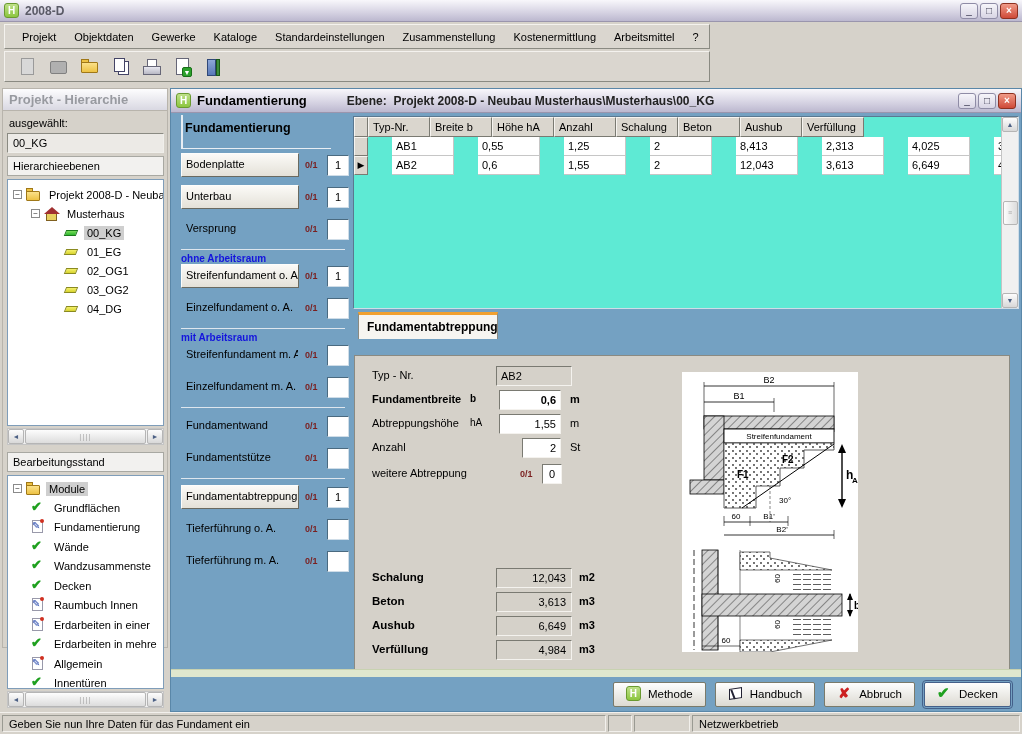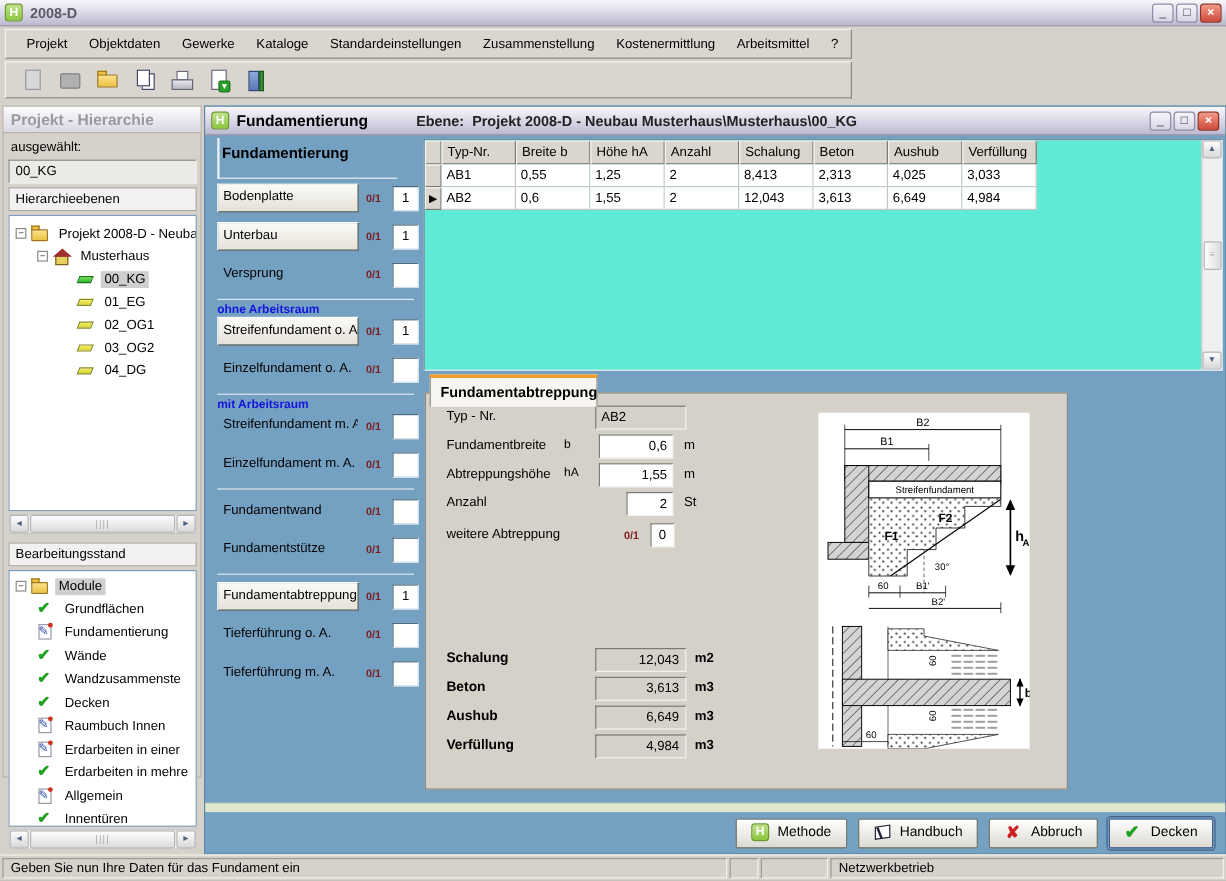--- a/index.html
+++ b/index.html
@@ -115,37 +115,37 @@
   .mrow.rule{height:0;border-top:1px solid #dde6ee;margin:5px 8px 6px 0;}
 
   
   .tablebox{position:absolute;left:182px;top:27px;width:666px;height:193px;background:#fff;
     border:1px solid;border-color:#5a7890 #cfdde8 #cfdde8 #5a7890;}
   .tgrid{position:absolute;left:0;top:0;right:17px;bottom:0;overflow:hidden;background:#5eead4;}
   .thead{display:flex;height:20px;}
   .thcell{background:#dad6ce;border:1px solid;border-color:#f6f4f0 #7a7a72 #7a7a72 #f6f4f0;
     padding:3px 4px;font-size:11px;white-space:nowrap;overflow:hidden;flex:none;}
   .gutter{width:14px;flex:none;background:#dad6ce;border:1px solid;border-color:#f6f4f0 #7a7a72 #7a7a72 #f6f4f0;}
-  .tbrow{display:flex;height:19px;}
+  .tbrow{display:flex;height:19px;gap:24px;}
   .tbrow .gutter{font-size:9px;color:#000;text-align:center;line-height:16px;}
   .tcell{border-right:1px solid #c6c6c6;border-bottom:1px solid #c6c6c6;padding:3px 4px;
     font-size:11px;text-align:left;white-space:nowrap;overflow:hidden;flex:none;background:#fff;}
   .tcell.c0{text-align:left;}
   .rowmark{visibility:hidden;}
   .tbrow.selected .rowmark{visibility:visible;}
   .vscroll{position:absolute;right:0;top:0;width:17px;bottom:0;background:#f0f0f0;border-left:1px solid #c4c4c4;
     display:flex;flex-direction:column;justify-content:space-between;align-items:center;}
   .vthumb{width:15px;height:24px;background:linear-gradient(90deg,#fdfdfd,#dcdcdc);border:1px solid #b5b5b5;border-radius:2px;
     color:#aaa;font-size:7px;text-align:center;line-height:22px;}
 
   
   .tab{position:absolute;left:187px;top:223px;width:140px;height:27px;background:#f6f5f1;
     border:1px solid #8a8a82;border-top:3px solid #f0a030;border-bottom:none;
     font-weight:bold;font-size:12px;padding:5px 8px;z-index:2;}
-  .formpanel{position:absolute;left:183px;top:238px;width:536px;height:331px;background:#d5d1c9;
+  .formpanel{position:absolute;left:183px;top:266px;width:656px;height:331px;background:#d5d1c9;
     border:1px solid #8a8a82;}
   .frow{position:absolute;height:20px;}
   .f-label{position:absolute;left:17px;width:110px;top:3px;}
   .f-sym{position:absolute;left:115px;top:3px;font-size:10px;}
   .f-count{position:absolute;left:165px;top:5px;font-size:9px;font-weight:bold;color:#7a1f1f;}
   .f-input{position:absolute;height:20px;background:#fff;border:1px solid;border-color:#7a7a72 #f4f2ee #f4f2ee #7a7a72;
     padding:3px 4px;text-align:right;}
   .f-input.ro{background:#d5d1c9;text-align:left;}
   .f-unit{position:absolute;left:215px;top:3px;}
   .r-label{position:absolute;left:17px;top:3px;font-weight:bold;font-size:11.5px;}
@@ -602,21 +602,21 @@
       </div>
     </div>
 
     <div class="tab">Fundamentabtreppung</div>
     <div class="formpanel">
 
       <div class="frow" style="top:10px;left:0;right:0;">
         <span class="f-label">Typ - Nr.</span>
         <span class="f-input ro" style="left:141px;top:0;width:76px;">AB2</span>
       </div>
-      <div class="frow" style="top:34px;left:0;right:0;">
+      <div class="frow" style="top:34px;left:0;right:0;font-weight:bold;">
         <span class="f-label">Fundamentbreite</span>
         <span class="f-sym">b</span>
         <span class="f-input" style="left:144px;top:0;width:62px;">0,6</span>
         <span class="f-unit">m</span>
       </div>
       <div class="frow" style="top:58px;left:0;right:0;">
         <span class="f-label">Abtreppungshöhe</span>
         <span class="f-sym">hA</span>
         <span class="f-input" style="left:144px;top:0;width:62px;">1,55</span>
         <span class="f-unit">m</span>

